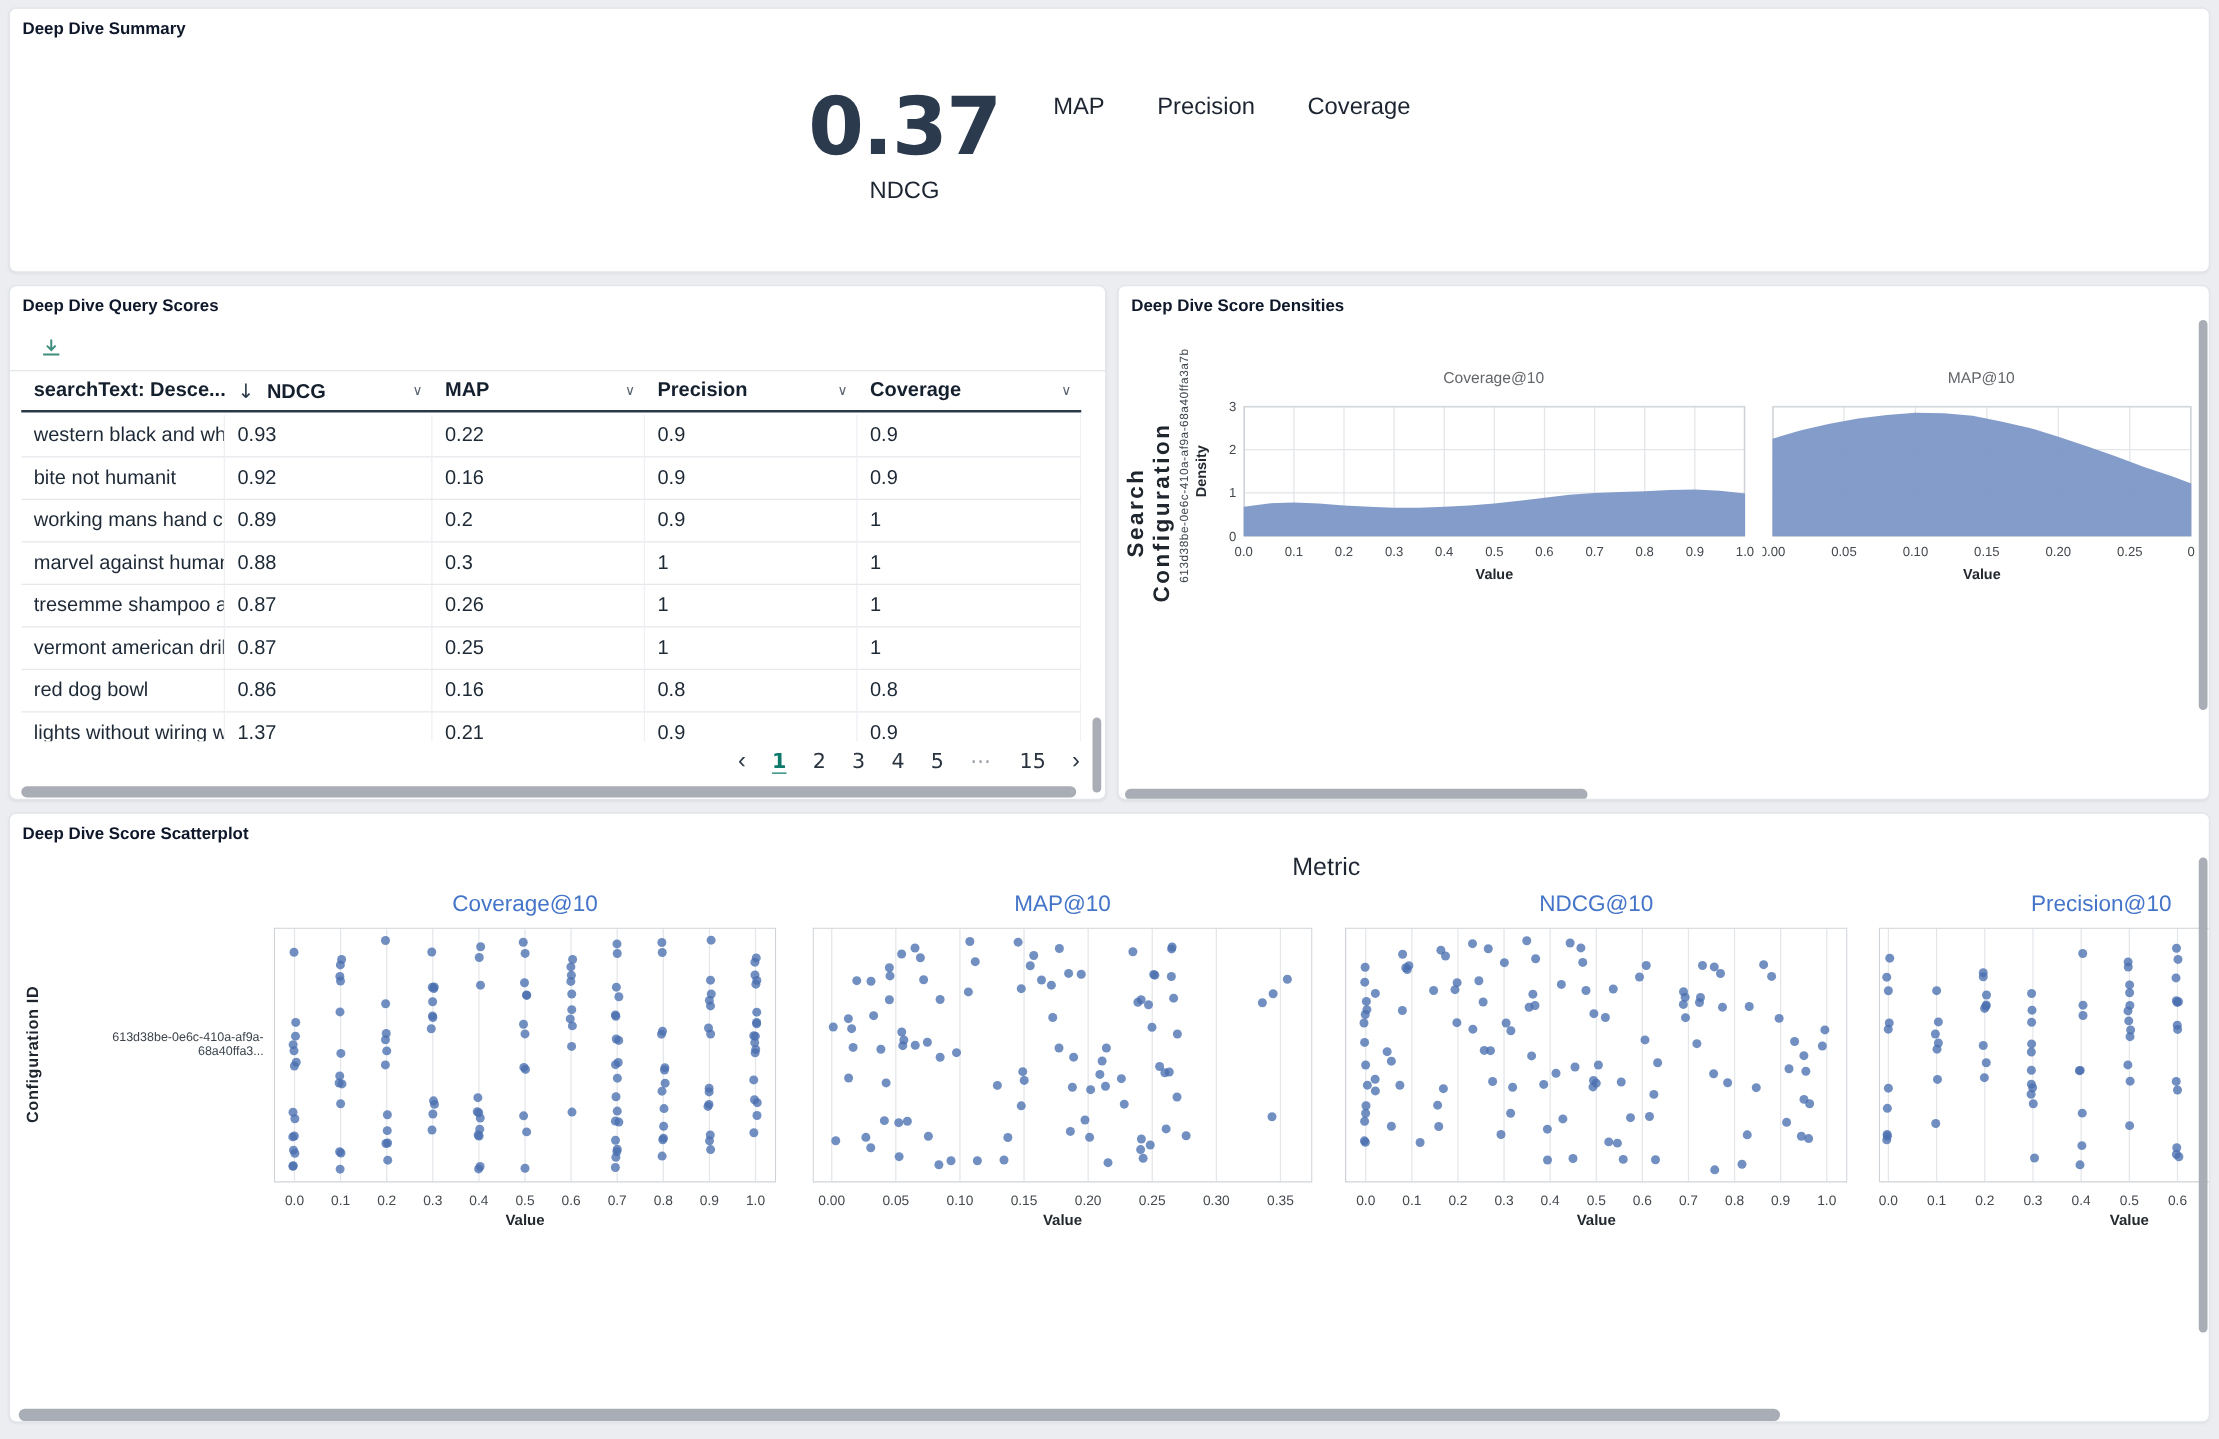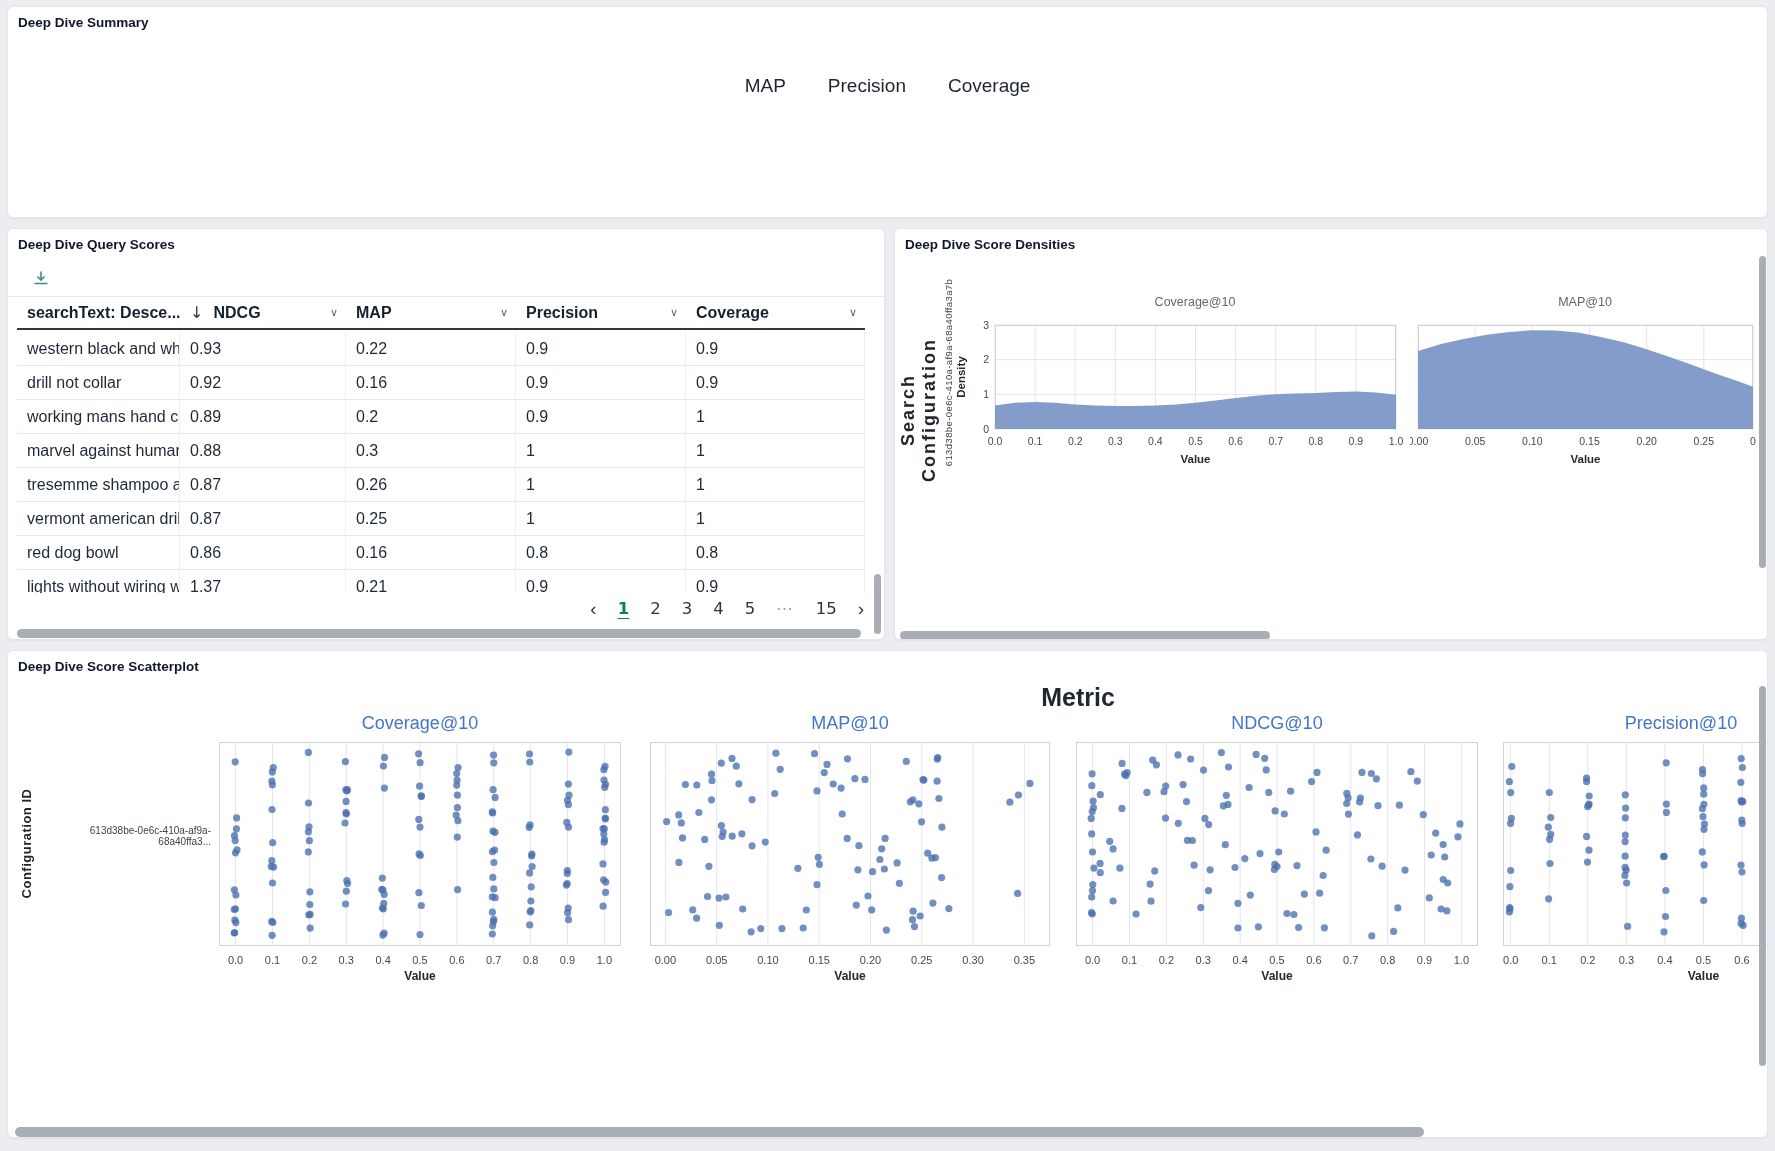--- a/index.html
+++ b/index.html
@@ -49,30 +49,34 @@
   .rot-label { position:absolute; transform:rotate(-90deg); text-align:center; }
   .group-label { width:220px; font-size:18px; font-weight:700; color:#20262e; letter-spacing:2px; }
   .uuid-label { width:262px; font-size:9.5px; color:#3c434b; letter-spacing:.4px; }
   .chart-title { position:absolute; font-size:12.5px; color:#63666b; transform:translateX(-50%); }
   .facet-title { position:absolute; font-size:18px; color:#4575c8; transform:translateX(-50%); white-space:nowrap; }
   svg text { font-family:"Liberation Sans",sans-serif; }
 
   
   #panel-scatter { left:7px; top:650px; width:1761px; height:488px; }
   .metric-header { position:absolute; left:1053px; top:32px; transform:translateX(-50%);
-                   font-size:25px; font-weight:700; color:#1f2733;margin-left:17px; }
+                   font-size:20px; font-weight:400; color:#1f2733; }
   .ytick-label { position:absolute; left:42px; top:174px; width:161px; text-align:right;
                  font-size:10px; color:#3c434b; }
 </style>
 </head>
 <body>
 
 <section class="panel" id="panel-summary">
   <div class="panel-title">Deep Dive Summary</div>
   <div class="metrics" id="metrics">
+      <div class="metric">
+        <div class="metric-value">0.37</div>
+        <div class="metric-label">NDCG</div>
+      </div>
       <div class="metric">
         <div class="metric-label">MAP</div>
       </div>
       <div class="metric">
         <div class="metric-label">Precision</div>
       </div>
       <div class="metric">
         <div class="metric-label">Coverage</div>
       </div>
     </div>
@@ -109,21 +113,21 @@
     </div>
   <div class="tbody" id="tbody">
       <div class="tr">
         <div class="td">western black and whit</div>
         <div class="td">0.93</div>
         <div class="td">0.22</div>
         <div class="td">0.9</div>
         <div class="td">0.9</div>
       </div>
       <div class="tr">
-        <div class="td">drill not collar</div>
+        <div class="td">bite not humanit</div>
         <div class="td">0.92</div>
         <div class="td">0.16</div>
         <div class="td">0.9</div>
         <div class="td">0.9</div>
       </div>
       <div class="tr">
         <div class="td">working mans hand cre</div>
         <div class="td">0.89</div>
         <div class="td">0.2</div>
         <div class="td">0.9</div>

